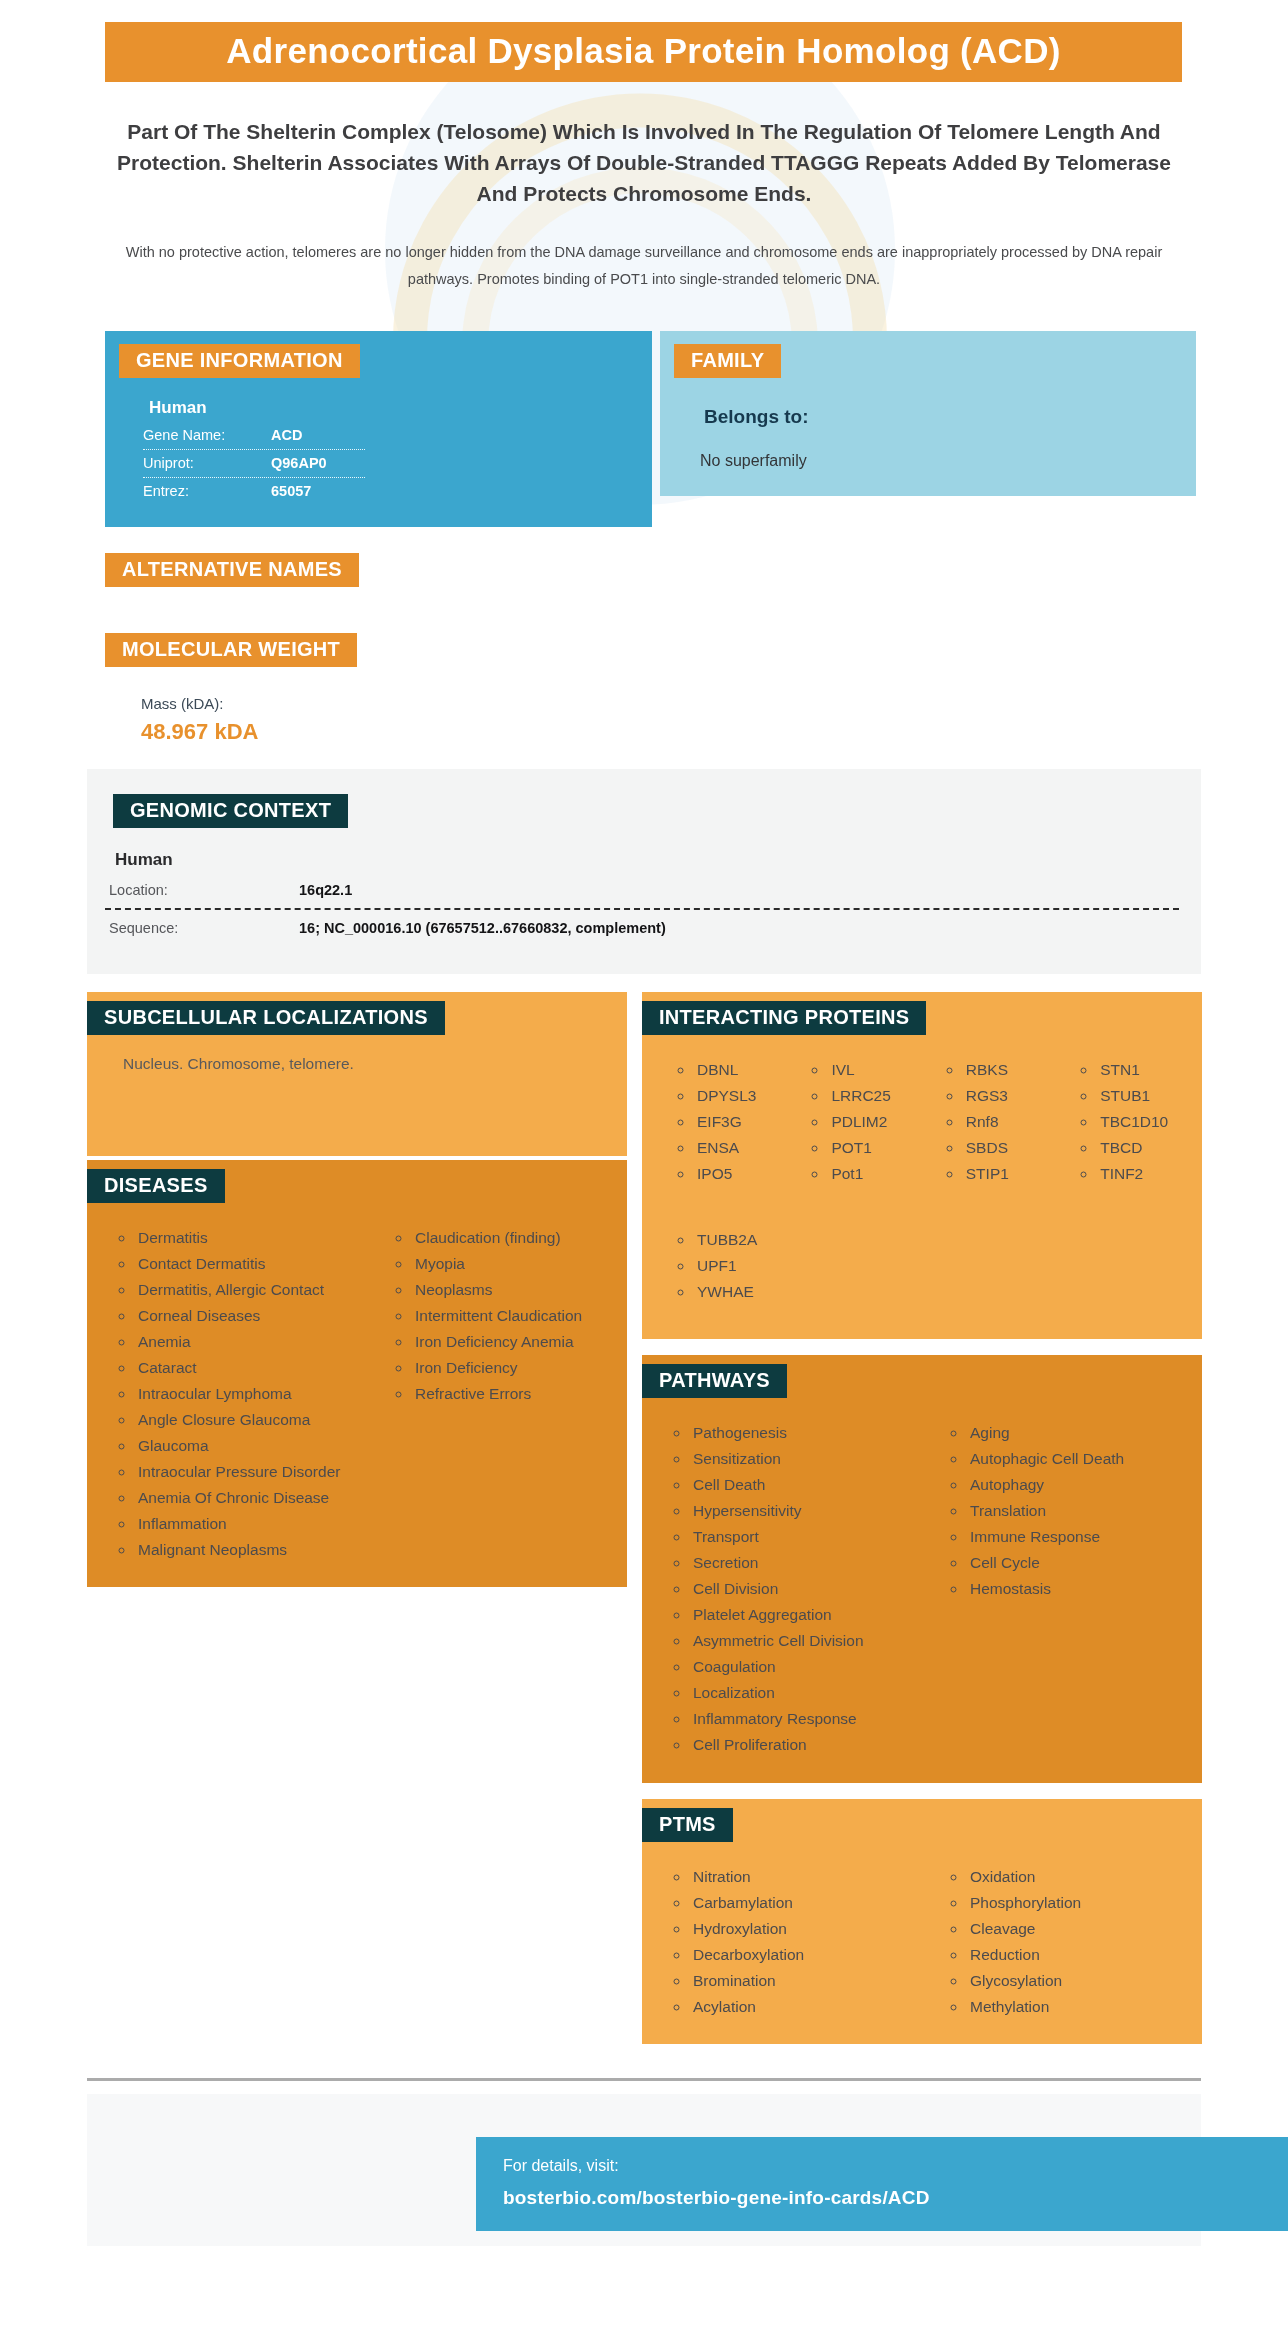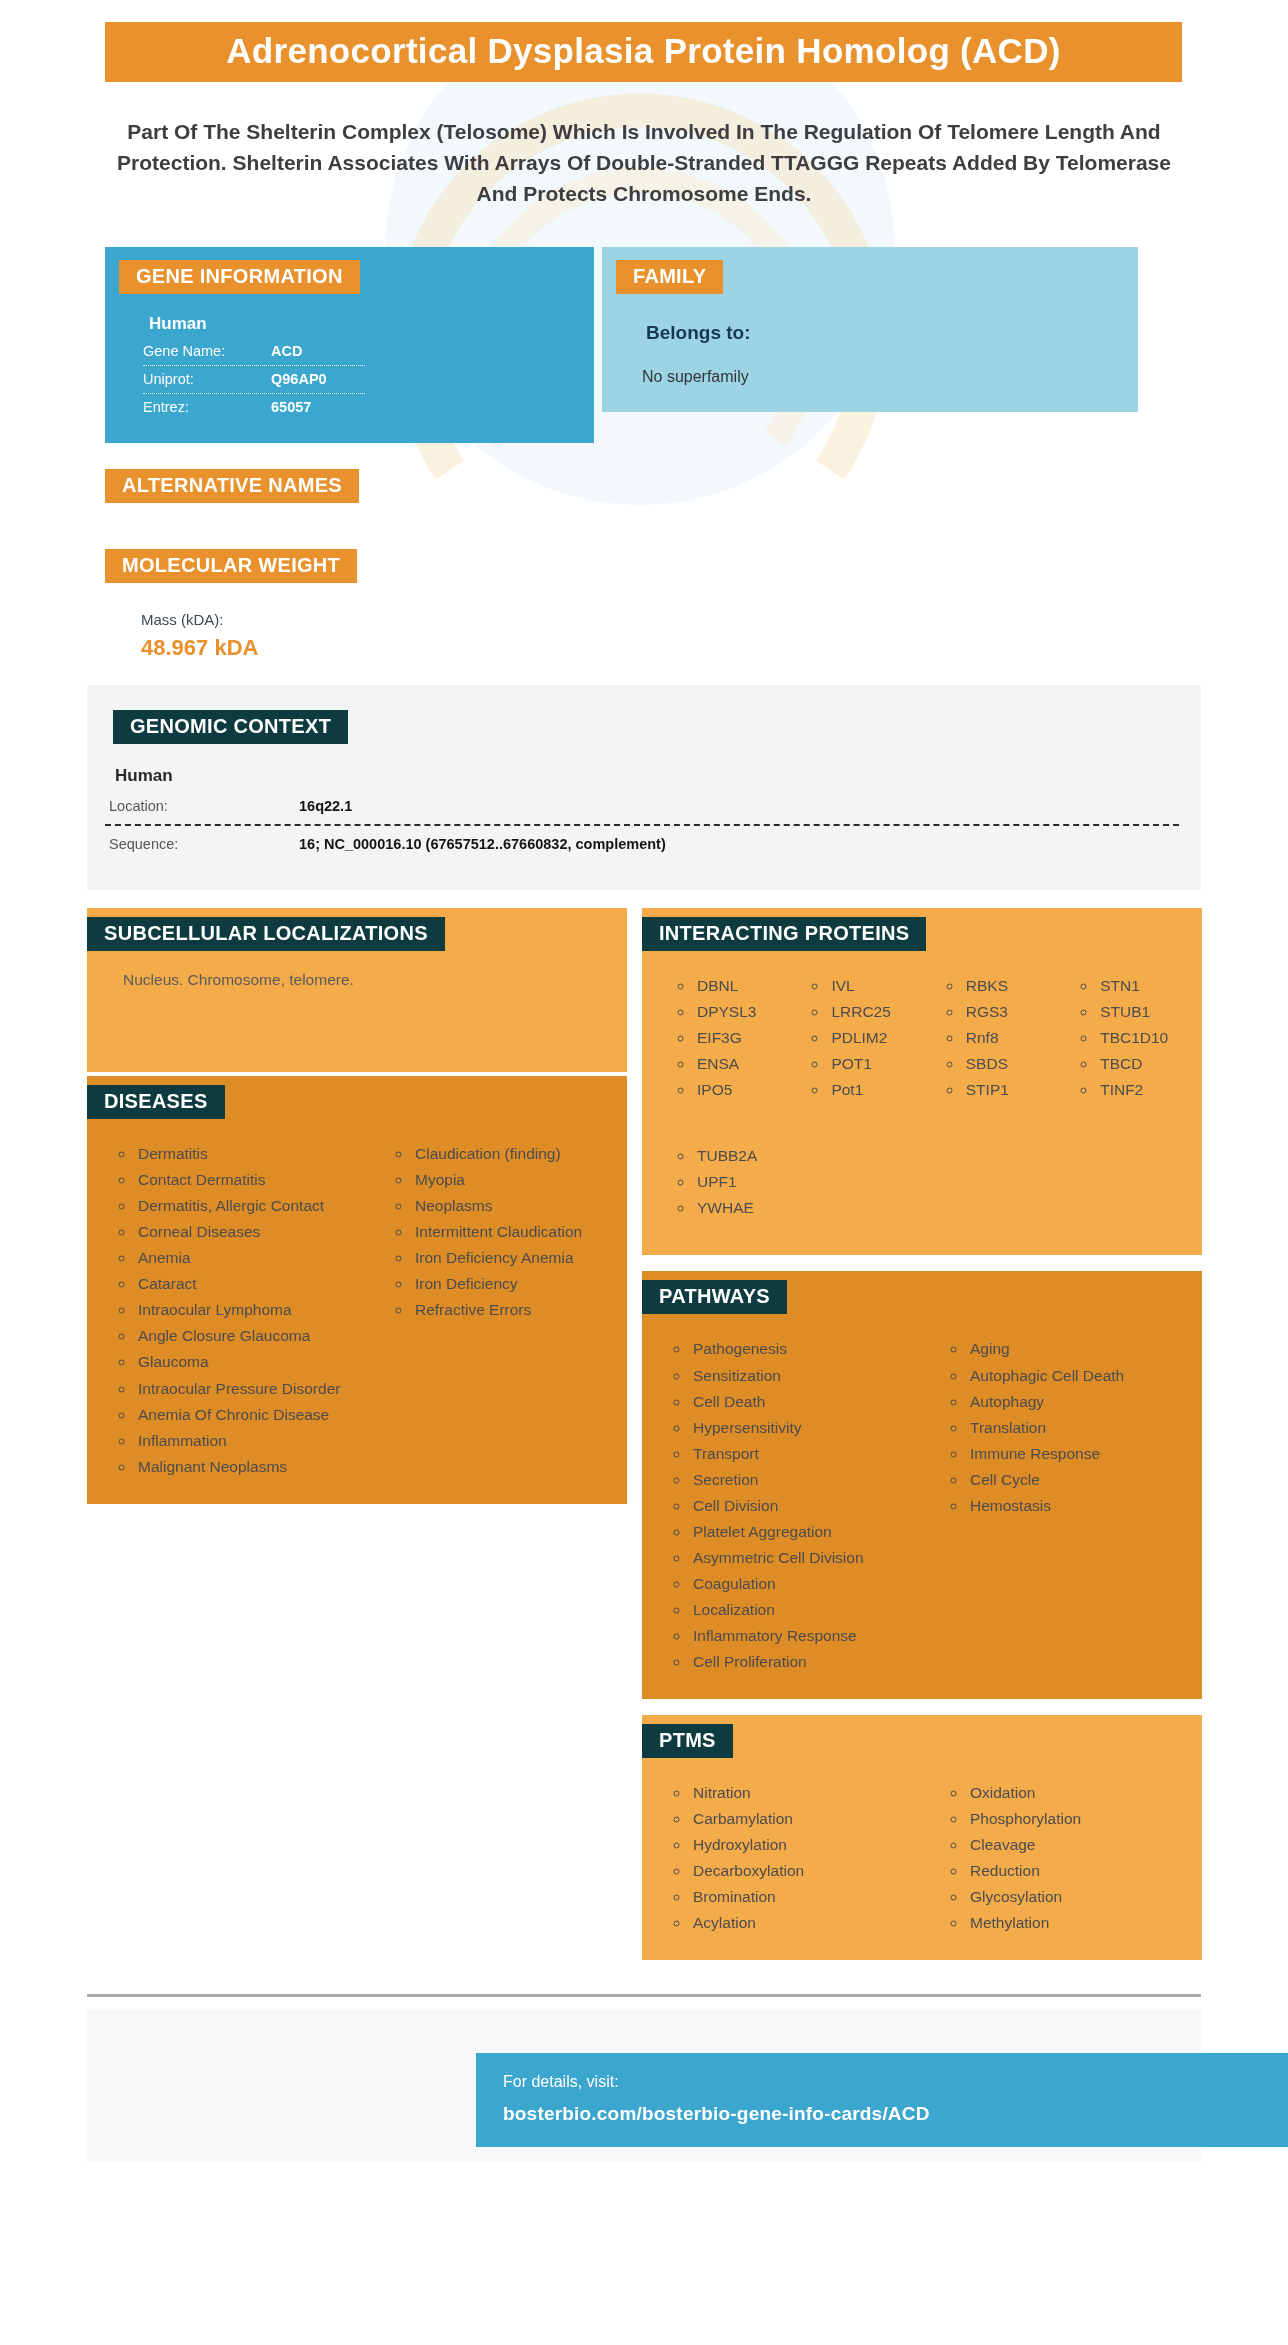--- a/index.html
+++ b/index.html
@@ -25,21 +25,21 @@
   .subtitle{margin:34px 14px 0;text-align:center;font-size:21px;font-weight:bold;color:#3E3E40;line-height:1.48;}
   .description{margin:30px 26px 0;text-align:center;font-size:14.5px;color:#4A4B4D;line-height:1.85;}
 
   
   .tab{display:inline-block;color:#ffffff;font-weight:bold;font-size:20px;letter-spacing:.3px;padding:5px 17px 6px;}
   .orange-tab{background:var(--orange);}
   .teal-tab{background:var(--teal);}
 
   
   .top-boxes{display:flex;gap:8px;margin:38px 4px 0 18px;align-items:flex-start;}
-  .blue-box{width:489px;min-height:196px;background:var(--blue);padding-bottom:22px;}
+  .blue-box{width:547px;min-height:196px;background:var(--blue);padding-bottom:22px;}
   .lightblue-box{width:536px;min-height:156px;background:var(--lightblue);padding-bottom:26px;}
   .blue-box .orange-tab,.lightblue-box .orange-tab{margin:13px 0 0 14px;}
   .species-h{color:#ffffff;font-size:17px;font-weight:bold;margin:20px 0 4px 44px;}
   .gene-rows{margin-left:38px;width:222px;}
   .gene-row{display:flex;padding:5px 0 6px;font-size:14.5px;color:#ffffff;}
   .gene-row.sep{border-bottom:1px dotted #EAF7FC;}
   .gene-row .lbl{width:128px;font-weight:normal;}
   .gene-row .val{font-weight:bold;}
   .belongs{margin:28px 0 0 44px;font-size:19px;font-weight:bold;color:#16394E;}
   .family-value{margin:24px 0 0 40px;font-size:16px;color:#333538;}
@@ -100,20 +100,21 @@
     <path d="M 205 400 A 165 165 0 1 1 475 400" fill="none" stroke="#F7ECD2" stroke-width="26" opacity="0.45"></path>
   </svg>
 
   <div class="content">
 
     <header class="banner">
       <h1>Adrenocortical Dysplasia Protein Homolog (ACD)</h1>
     </header>
 
     <p class="subtitle">Part Of The Shelterin Complex (Telosome) Which Is Involved In The Regulation Of Telomere Length And Protection. Shelterin Associates With Arrays Of Double-Stranded TTAGGG Repeats Added By Telomerase And Protects Chromosome Ends.</p>
+    <p class="description">With no protective action, telomeres are no longer hidden from the DNA damage surveillance and chromosome ends are inappropriately processed by DNA repair pathways. Promotes binding of POT1 into single-stranded telomeric DNA.</p>
 
     <div class="top-boxes">
       <section class="blue-box">
         <span class="tab orange-tab">GENE INFORMATION</span>
         <h3 class="species-h">Human</h3>
         <div class="gene-rows">
           <div class="gene-row sep">
             <span class="lbl">Gene Name:</span>
             <span class="val">ACD</span>
           </div>

